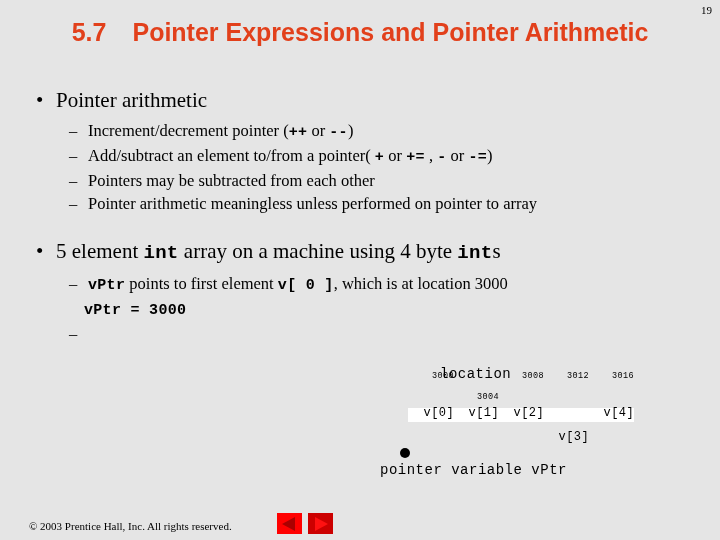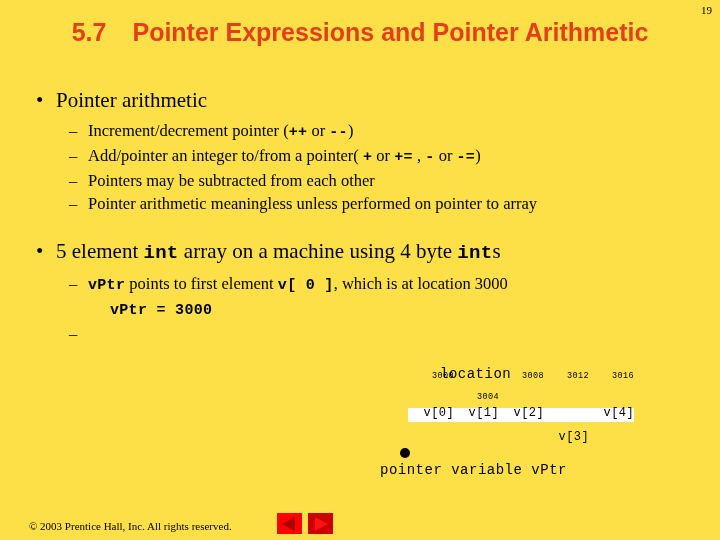--- a/index.html
+++ b/index.html
@@ -11,21 +11,21 @@
     height: 540px;
     background: #ffffff;
     font-family: "Liberation Serif", "DejaVu Serif", serif;
     color: #000000;
     overflow: hidden;
   }
   .slide {
     position: relative;
     width: 720px;
     height: 540px;
-    background: #fde047;
+    background: #e5e5e5;
   }
 
   
   .page-number {
     position: absolute;
     top: 4px;
     right: 8px;
     font-family: "Liberation Serif", "DejaVu Serif", serif;
     font-size: 11px;
     line-height: 13px;
@@ -92,21 +92,21 @@
     font-weight: bold;
     font-size: 15px;
     letter-spacing: 0.3px;
   }
   .l1 .code {
     font-size: 19px;
   }
 
   .codeline {
     position: relative;
-    padding-left: 110px;
+    padding-left: 84px;
     font-size: 16.5px;
     line-height: 23px;
   }
 
   .group-gap {
     height: 22px;
   }
   .sub-gap {
     height: 3px;
   }
@@ -263,21 +263,21 @@
 
     <div class="sub-gap"></div>
 
     <div class="l2">
       <span class="dash">–</span>
       <span><span>Increment/decrement pointer  (</span><span class="code">++</span><span> or </span><span class="code">--</span><span>)</span></span>
     </div>
 
     <div class="l2">
       <span class="dash">–</span>
-      <span><span>Add/pointer an integer to/from a pointer( </span><span class="code">+</span><span> or </span><span class="code">+=</span><span> , </span><span class="code">-</span><span> or </span><span class="code">-=</span><span>)</span></span>
+      <span><span>Add/subtract an element to/from a pointer( </span><span class="code">+</span><span> or </span><span class="code">+=</span><span> , </span><span class="code">-</span><span> or </span><span class="code">-=</span><span>)</span></span>
     </div>
 
     <div class="l2">
       <span class="dash">–</span>
       <span><span>Pointers may be subtracted from each other</span></span>
     </div>
 
     <div class="l2">
       <span class="dash">–</span>
       <span><span>Pointer arithmetic meaningless unless performed on pointer to array</span></span>

